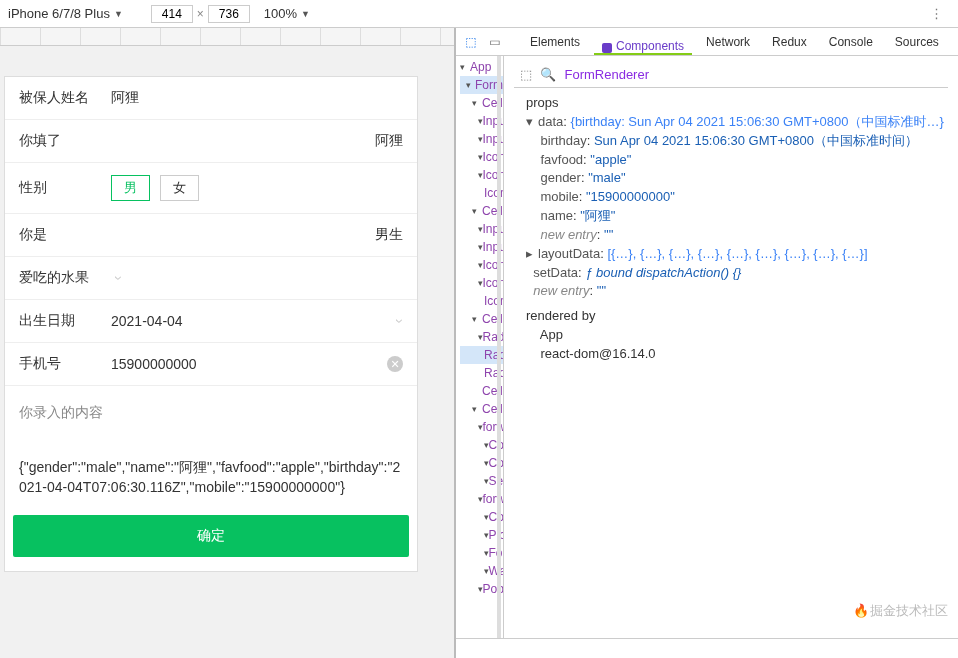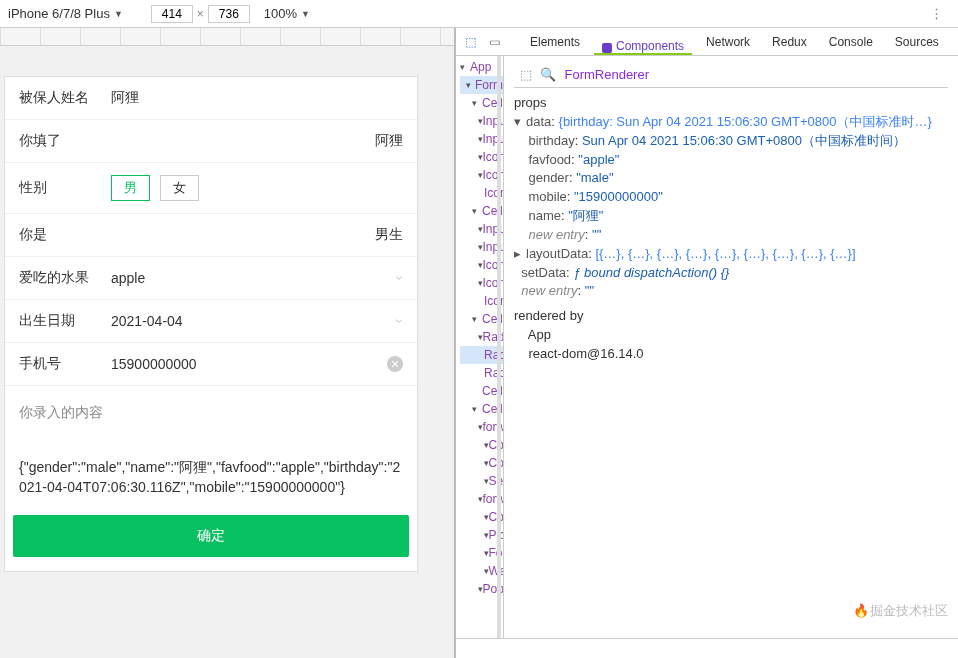--- a/index.html
+++ b/index.html
@@ -52,21 +52,21 @@
 .tree-search { height:26px; border-bottom:1px solid #ccc; display:flex; align-items:center; padding:0 6px; gap:6px; }
 .tree-items { padding: 2px 0 2px 4px; }
 .tree-row { display:flex; align-items:center; height:18px; color:#8e44ad; font-size:12px; white-space:nowrap; overflow:hidden; }
 .tree-row .caret { width:10px; color:#555; font-size:9px; }
 .tree-row.hl { background:#d4e6f9; }
 
 .props-col { flex:1; padding: 6px 10px; font-family: Menlo, Consolas, monospace; font-size: 13px; color:#333; overflow:hidden; position:relative; }
 .props-col .searchrow { display:flex; align-items:center; gap:8px; margin-bottom:6px; }
 .props-col .searchrow input { flex:1; border:none; outline:none; font-size:13px; color:#8a2be2; font-family:inherit; }
 .props-col .sect { margin-top: 6px; }
-.props-col .line { white-space: pre; line-height: 1.45; }
+.props-col .line { white-space: pre; line-height: 1.45; margin-left: 12px; }
 .kw { color:#333; }
 .key { color:#555; }
 .str { color:#1a5fb4; }
 .obj { color:#3b82f6; }
 .fn { color:#1a5fb4; font-style: italic; }
 .caret2 { color:#555; display:inline-block; width:12px; }
 .watermark { position:absolute; right:10px; bottom:18px; color:#bbb; font-size:13px; font-family:-apple-system,sans-serif; }
 .bottom-strip { height:20px; border-top:1px solid #ccc; }
 </style>
 </head>
@@ -113,21 +113,20 @@
         </div>
       </div>
 
       <div class="form-row">
         <div class="label">你是</div>
         <div class="val right">男生</div>
       </div>
 
       <div class="form-row">
         <div class="label">爱吃的水果</div>
-        <div class="val">apple</div>
         <span class="chevron">›</span>
       </div>
 
       <div class="form-row">
         <div class="label">出生日期</div>
         <div class="val">2021-04-04</div>
         <span class="chevron">›</span>
       </div>
 
       <div class="form-row">

